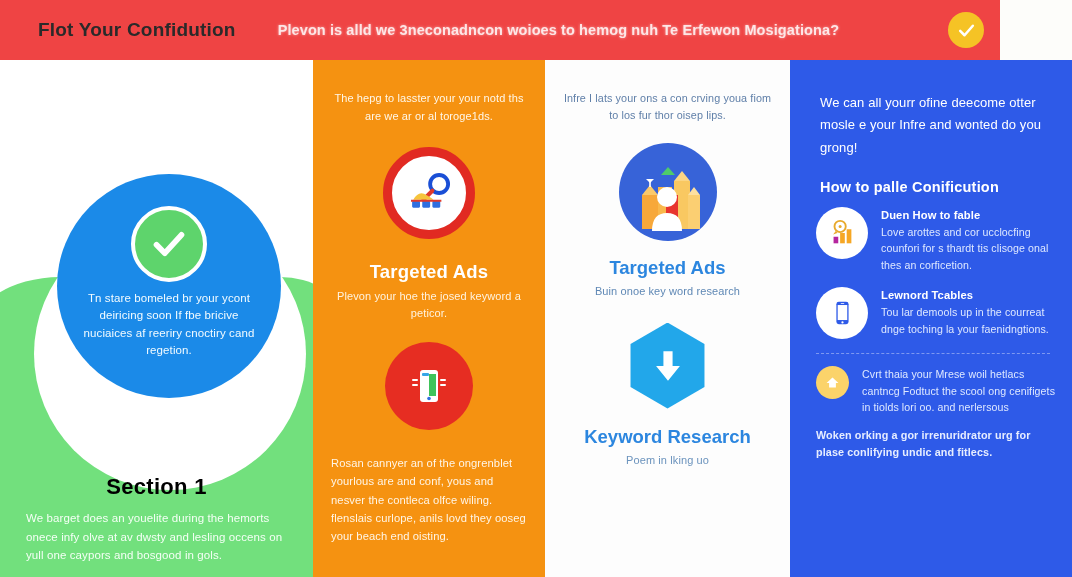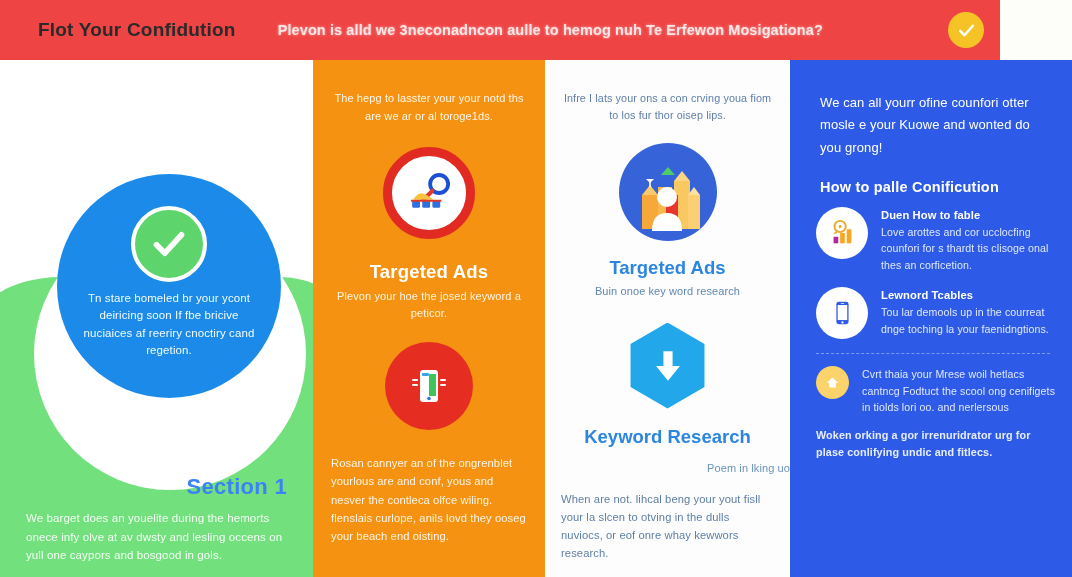--- a/index.html
+++ b/index.html
@@ -85,22 +85,22 @@
   .c1-check svg{ width:40px; height:40px; }
   .c1-circle-text{
     width:190px; text-align:center;
     font-size:11.5px; line-height:1.52; color:#f2fbff;
   }
   .c1-bottom{
     position:absolute; left:0; bottom:12px; width:313px;
     text-align:center; padding:0 26px;
   }
   .c1-title{
-    font-size:22px; font-weight:bold; color:#3b82f6;
-    margin-bottom:9px; letter-spacing:.3px;text-align:right;
+    font-size:22px; font-weight:bold; color:#000000;
+    margin-bottom:9px; letter-spacing:.3px;
   }
   .c1-body{
     font-size:11.5px; line-height:1.62; color:#f4fff5;
     text-align:left;
   }
 
   
   .col2{ width:232px; background:#f59211; }
   .c2-top-text{
     margin:30px 16px 0 16px; text-align:center;
@@ -161,21 +161,21 @@
     background:#22a7ea;
     clip-path:polygon(50% 0%,93% 25%,93% 75%,50% 100%,7% 75%,7% 25%);
     display:flex; align-items:center; justify-content:center;
   }
   .c3-hex svg{ width:44px; height:44px; }
   .c3-h2{
     margin-top:17px; text-align:center;
     font-size:18.5px; font-weight:bold; color:#2c86df;
   }
   .c3-sub2{
-    margin-top:14px; text-align:right;
+    margin-top:6px; text-align:center;
     font-size:11px; color:#6b93bd;
   }
   .c3-body{
     margin:16px 16px 0 16px;
     font-size:11.2px; line-height:1.62; color:#5d7fa6;
   }
 
   
   .col4{ width:282px; background:#2e5ae8; }
   .c4-intro{
@@ -222,21 +222,21 @@
     font-size:10.8px; line-height:1.6; color:#e6edff;font-weight:bold;
   }
 </style>
 </head>
 <body>
 
 <div class="page">
 
   <div class="header">
     <div class="header-title">Flot Your Confidution</div>
-    <div class="header-sub soft">Plevon is alld we 3neconadncon aulle to hemog nuh Te Erfewon Mosigationa?</div>
+    <div class="header-sub soft">Plevon is alld we 3neconadncon woioes to hemog nuh Te Erfewon Mosigationa?</div>
     <div class="header-badge">
       <svg viewBox="0 0 24 24">
         <path d="M4 12.5 L9.5 18 L20 6" fill="none" stroke="#ffffff" stroke-width="3.2" stroke-linecap="round" stroke-linejoin="round"></path>
       </svg>
     </div>
   </div>
 
   <div class="cols">
 
     <div class="col col1">
@@ -317,25 +317,24 @@
       <div class="c3-sub soft">Buin onoe key word research</div>
 
       <div class="c3-hex">
         <svg viewBox="0 0 48 48">
           <path d="M19 8 h10 v16 h8 L24 40 L11 24 h8 z" fill="#ffffff"></path>
         </svg>
       </div>
 
       <div class="c3-h2">Keyword Research</div>
       <div class="c3-sub2 soft">Poem in lking uo</div>
-      <div class="c3-body soft">When are not. lihcal beng your yout fisll your la slcen to otving in the dulls nuviocs, or eof onre whay kewwors research.</div>
     </div>
 
     <div class="col col4">
-      <div class="c4-intro soft">We can all yourr ofine counfori otter mosle e your Kuowe and wonted do you grong!</div>
+      <div class="c4-intro soft">We can all yourr ofine deecome otter mosle e your Infre and wonted do you grong!</div>
       <div class="c4-h">How to palle Conificution</div>
 
       <div class="c4-list">
 
         <div class="c4-item">
           <div class="c4-ic">
             <svg viewBox="0 0 32 32">
               <circle cx="14" cy="9" r="6" fill="none" stroke="#e8a92b" stroke-width="2"></circle>
               <circle cx="14" cy="9" r="1.6" fill="#e8a92b"></circle>
               <path d="M9.5 13.5 l-3 4 l4.5 -1.5 z" fill="#e8a92b"></path>

